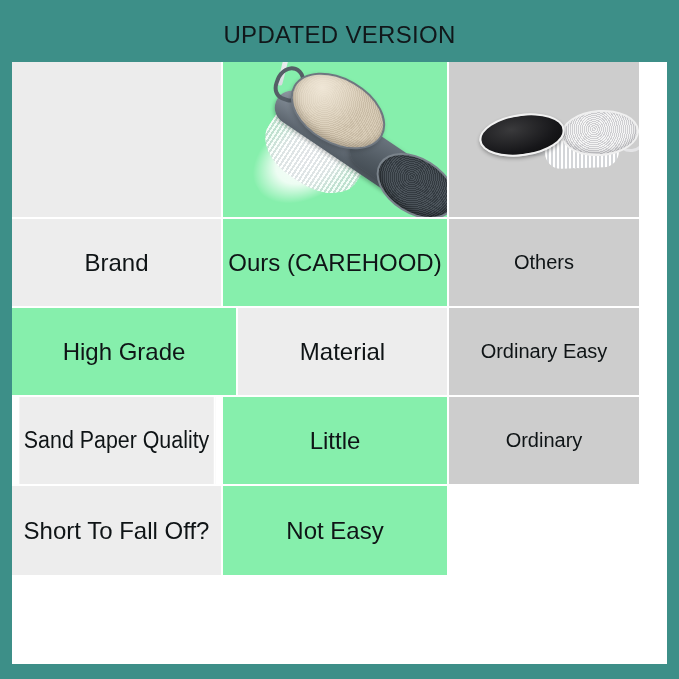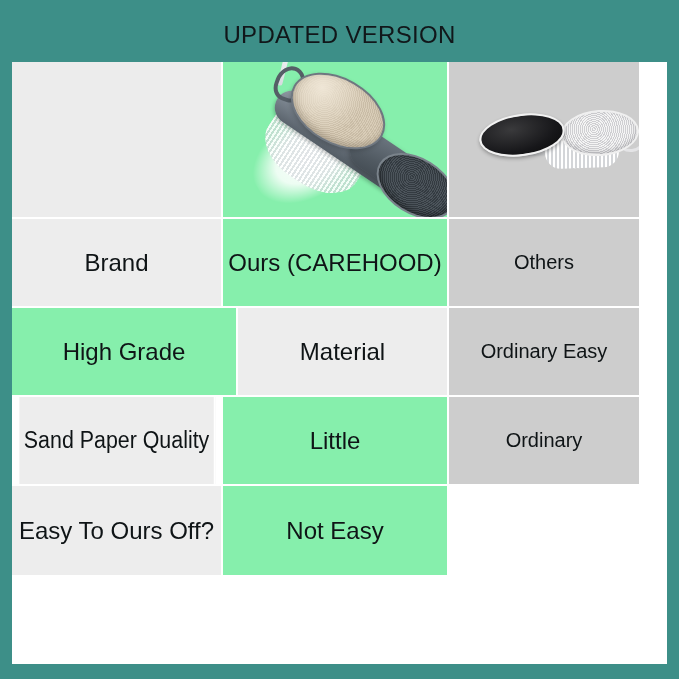--- a/index.html
+++ b/index.html
@@ -297,18 +297,18 @@
     </div>
 
 
     <div class="row row-data">
       <div class="cell cell-label condensed">Sand Paper Quality</div>
       <div class="cell cell-ours">Little</div>
       <div class="cell cell-others">Ordinary</div>
     </div>
 
     <div class="row row-data">
-      <div class="cell cell-label">Easy To Ours Off?</div>
+      <div class="cell cell-label">Short To Fall Off?</div>
       <div class="cell cell-ours">Not Easy</div>
     </div>
 
   </div>
 </div>
 
 </body></html>

